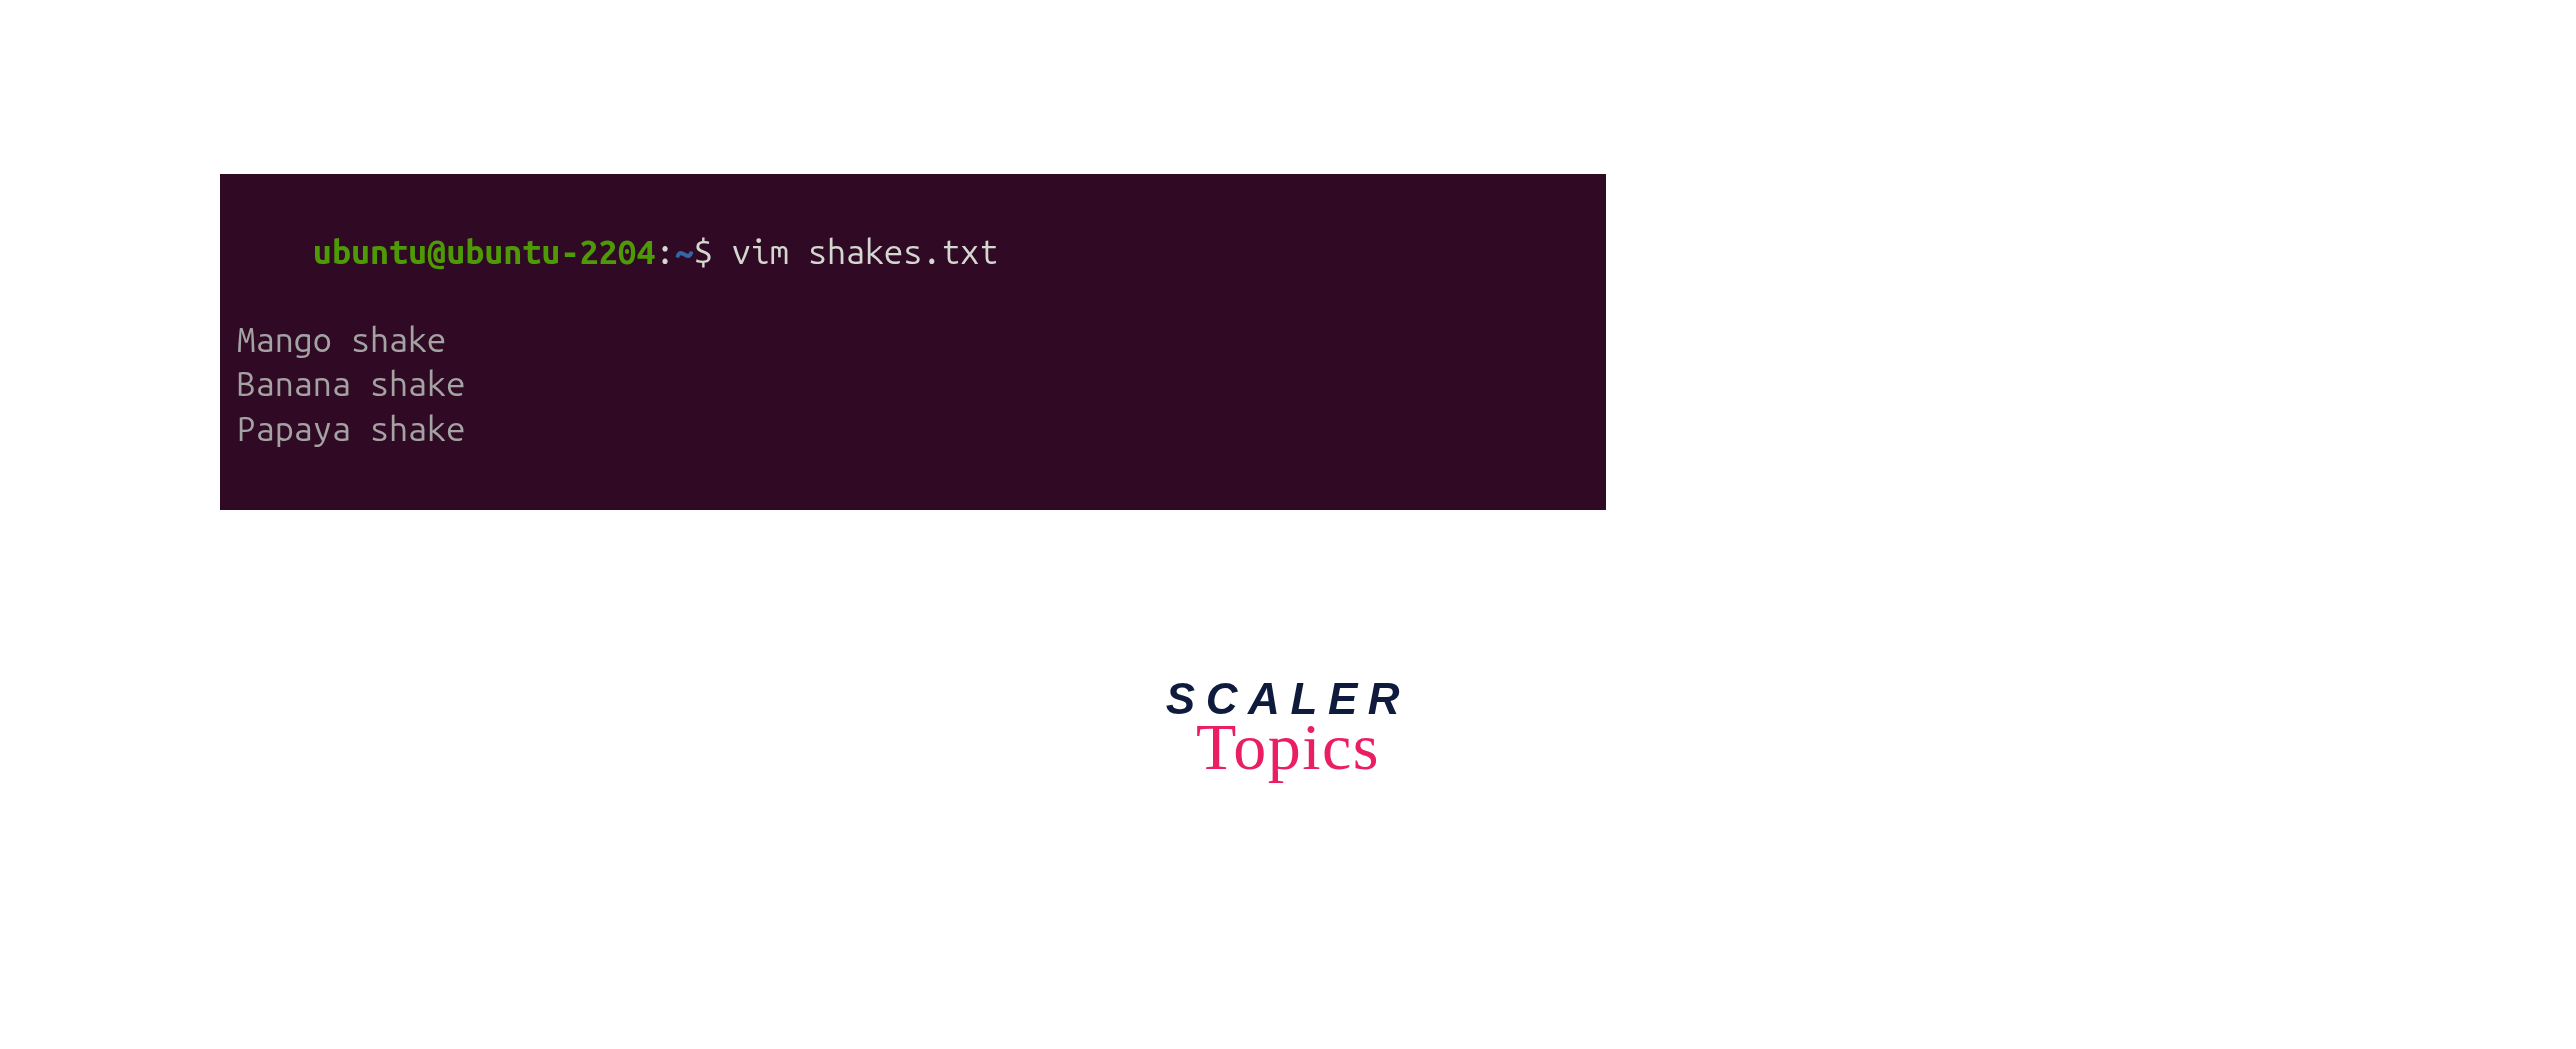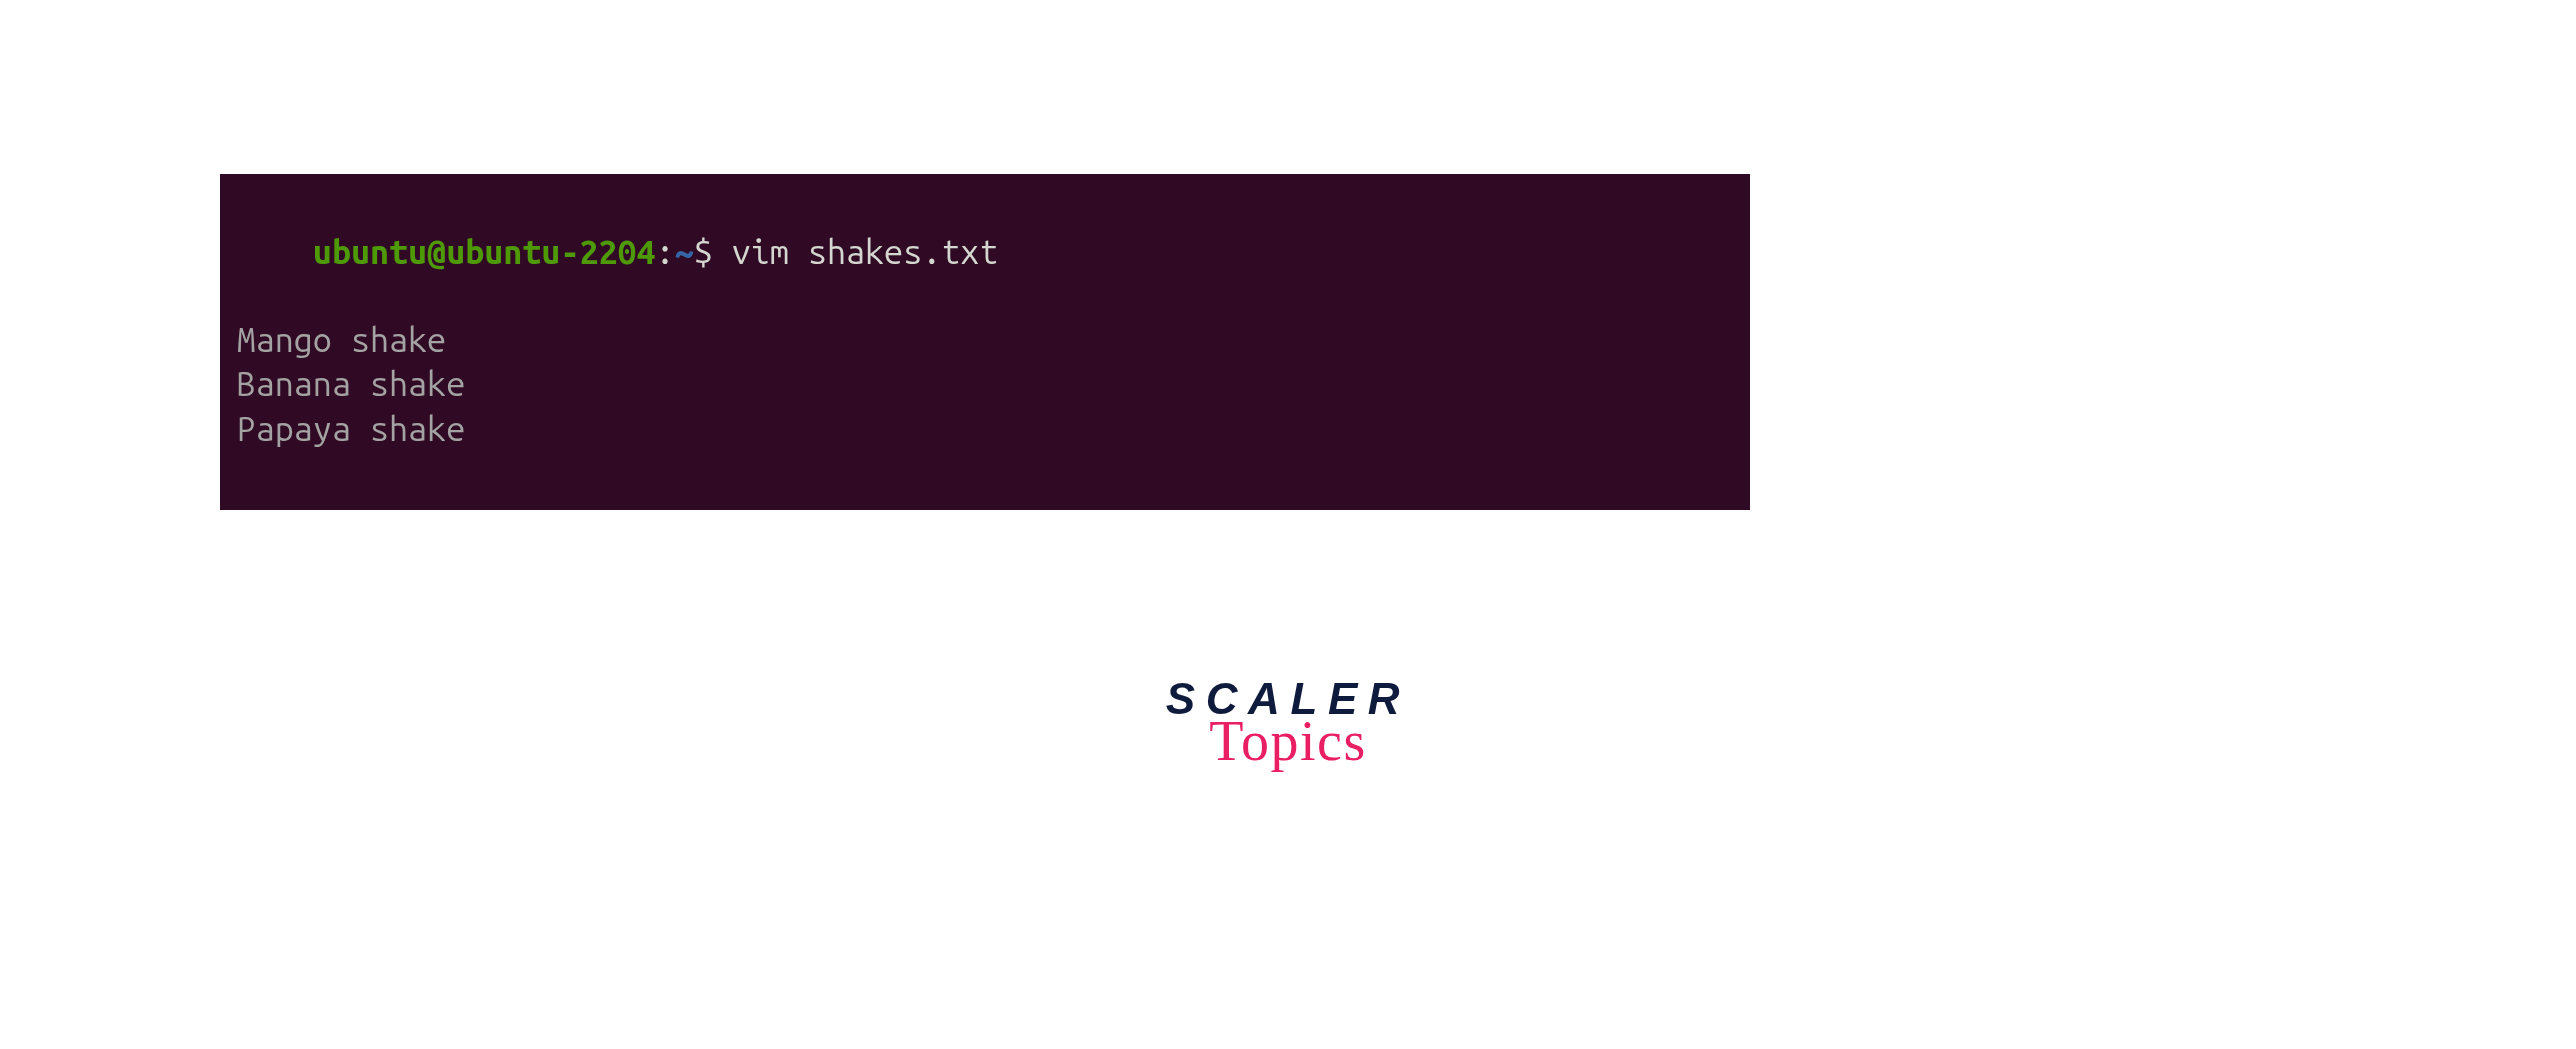--- a/index.html
+++ b/index.html
@@ -7,21 +7,21 @@
     background: #ffffff;
     width: 2576px;
     height: 1049px;
     font-family: 'Ubuntu Mono', 'DejaVu Sans Mono', 'Consolas', monospace;
     position: relative;
   }
   .terminal {
     position: absolute;
     left: 220px;
     top: 174px;
-    width: 1530px;
+    width: 1386px;
     background: #300a24;
     padding: 10.6px 16.7px 16.7px 16.7px;
     font-size: 34px;
     line-height: 1.3;
   }
   .line { white-space: pre; }
   .user { color: #4e9a06; font-weight: bold; }
   .colon { color: #d3d7cf; }
   .path { color: #3465a4; font-weight: bold; }
   .dollar { color: #d3d7cf; }
@@ -46,21 +46,21 @@
   .logo-main {
     font-family: 'Arial', 'Helvetica', sans-serif;
     font-weight: 700;
     font-size: 44px;
     letter-spacing: 10.6px;
     color: #0f1b3d;
     font-style: italic;
   }
   .logo-sub {
     font-family: 'Brush Script MT', 'Lucida Handwriting', cursive;
-    font-size: 56px;
+    font-size: 66px;
     color: #e91e63;
     margin-top: -15px;
     letter-spacing: 1.5px;
   }
 </style>
 </head>
 <body>
 
 <div class="terminal">
   <div class="line">

